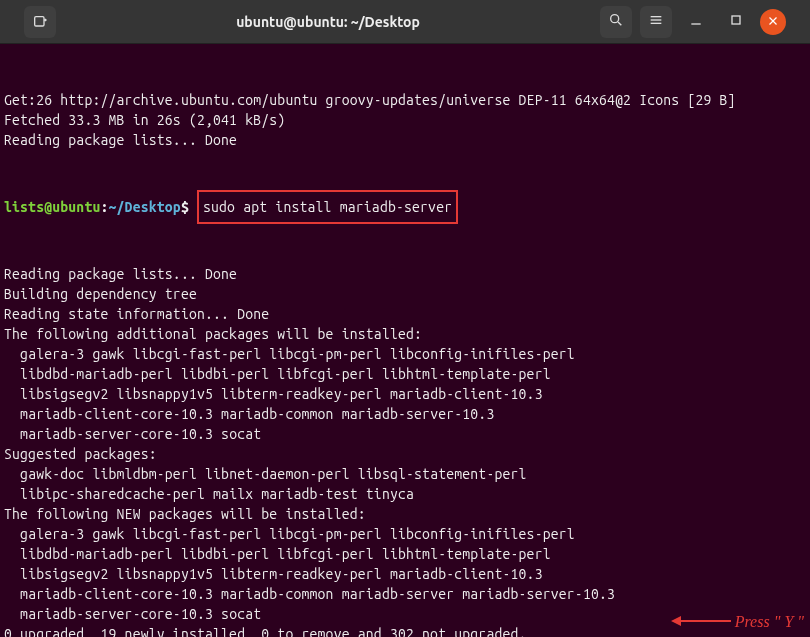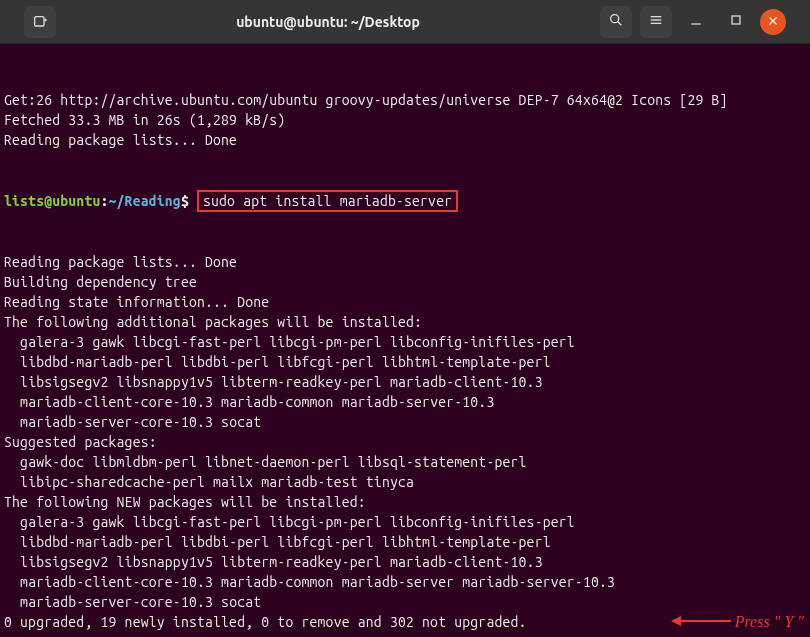--- a/index.html
+++ b/index.html
@@ -50,21 +50,21 @@
     color: #eee;
     letter-spacing: 0.2px;
   }
   .line { white-space: pre-wrap; word-break: break-all; }
   .user { color: #7fd13b; font-weight: bold; }
   .path { color: #5fb3d9; font-weight: bold; }
   .colon { color: #eee; font-weight: bold; }
   .dollar { color: #eee; font-weight: bold; }
   .cmd-highlight {
     border: 2px solid #e53935;
-    padding: 0 4px;
+    padding: 6px 4px;
     display: inline-block;
     line-height: 18px;
   }
   .annotation {
     position: absolute;
     right: 6px;
     bottom: 6px;
     color: #e53935;
     font-family: Georgia, 'Times New Roman', serif;
     font-style: italic;
@@ -126,22 +126,22 @@
         <svg viewBox="0 0 24 24" fill="none" stroke="currentColor" stroke-width="2.5">
             <line x1="5" y1="5" x2="19" y2="19"></line>
             <line x1="19" y1="5" x2="5" y2="19"></line>
           </svg>
       </span>
     </div>
   </div>
 </div>
 
 <div class="terminal">
-  <div id="pre-lines"><div class="line">Get:26 http://archive.ubuntu.com/ubuntu groovy-updates/universe DEP-7 64x64@2 Icons [29 B]</div><div class="line">Fetched 33.3 MB in 26s (1,289 kB/s)</div><div class="line">Reading package lists... Done</div></div>
-  <div class="line"><span class="user">lists@ubuntu</span><span class="colon">:</span><span class="path">~/Reading</span><span class="dollar">$</span> <span class="cmd-highlight"><span>sudo apt install mariadb-server</span></span></div>
+  <div id="pre-lines"><div class="line">Get:26 http://archive.ubuntu.com/ubuntu groovy-updates/universe DEP-11 64x64@2 Icons [29 B]</div><div class="line">Fetched 33.3 MB in 26s (2,041 kB/s)</div><div class="line">Reading package lists... Done</div></div>
+  <div class="line"><span class="user">lists@ubuntu</span><span class="colon">:</span><span class="path">~/Desktop</span><span class="dollar">$</span> <span class="cmd-highlight"><span>sudo apt install mariadb-server</span></span></div>
   <div id="post-lines"><div class="line">Reading package lists... Done</div><div class="line">Building dependency tree</div><div class="line">Reading state information... Done</div><div class="line">The following additional packages will be installed:</div><div class="line">  galera-3 gawk libcgi-fast-perl libcgi-pm-perl libconfig-inifiles-perl</div><div class="line">  libdbd-mariadb-perl libdbi-perl libfcgi-perl libhtml-template-perl</div><div class="line">  libsigsegv2 libsnappy1v5 libterm-readkey-perl mariadb-client-10.3</div><div class="line">  mariadb-client-core-10.3 mariadb-common mariadb-server-10.3</div><div class="line">  mariadb-server-core-10.3 socat</div><div class="line">Suggested packages:</div><div class="line">  gawk-doc libmldbm-perl libnet-daemon-perl libsql-statement-perl</div><div class="line">  libipc-sharedcache-perl mailx mariadb-test tinyca</div><div class="line">The following NEW packages will be installed:</div><div class="line">  galera-3 gawk libcgi-fast-perl libcgi-pm-perl libconfig-inifiles-perl</div><div class="line">  libdbd-mariadb-perl libdbi-perl libfcgi-perl libhtml-template-perl</div><div class="line">  libsigsegv2 libsnappy1v5 libterm-readkey-perl mariadb-client-10.3</div><div class="line">  mariadb-client-core-10.3 mariadb-common mariadb-server mariadb-server-10.3</div><div class="line">  mariadb-server-core-10.3 socat</div><div class="line">0 upgraded, 19 newly installed, 0 to remove and 302 not upgraded.</div></div>
   
 </div>
 
 <div class="annotation">
   <span>
     <svg viewBox="0 0 60 12">
         <line x1="60" y1="6" x2="6" y2="6" stroke="#e53935" stroke-width="2"></line>
         <polygon points="0,6 10,1 10,11" fill="#e53935"></polygon>
       </svg>

